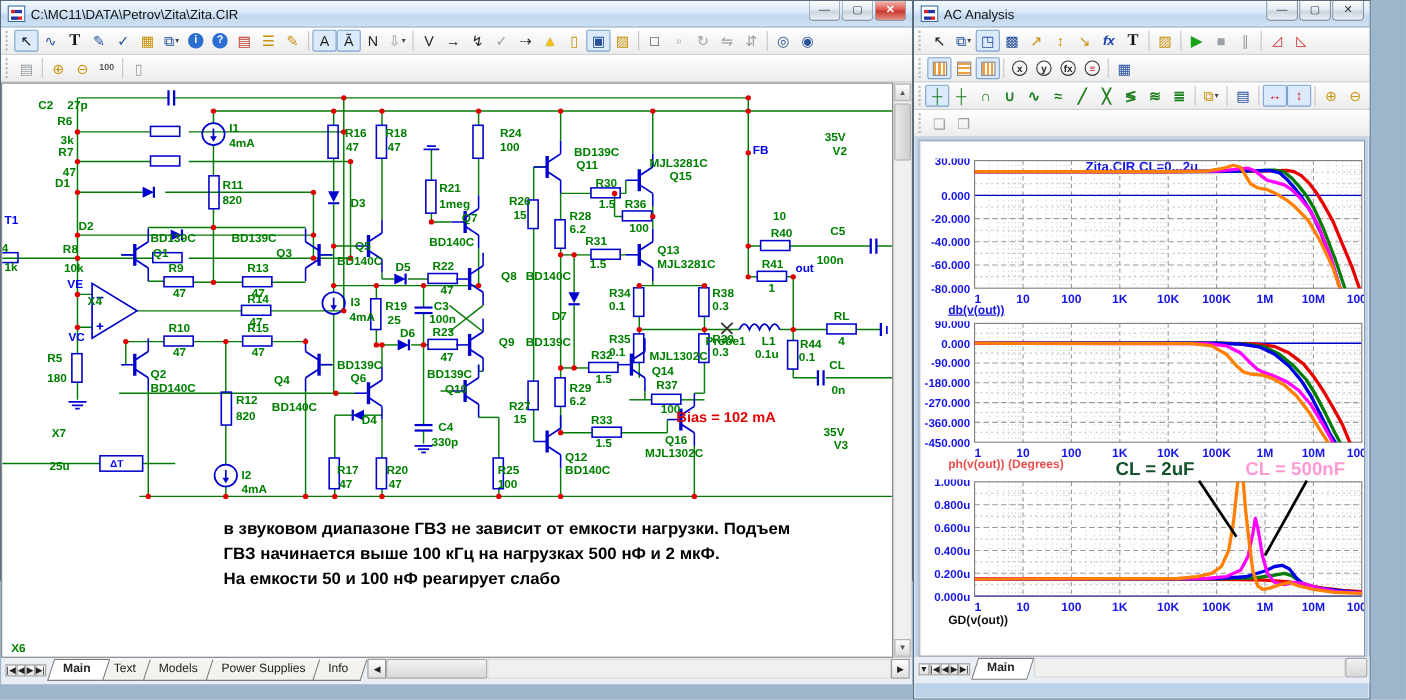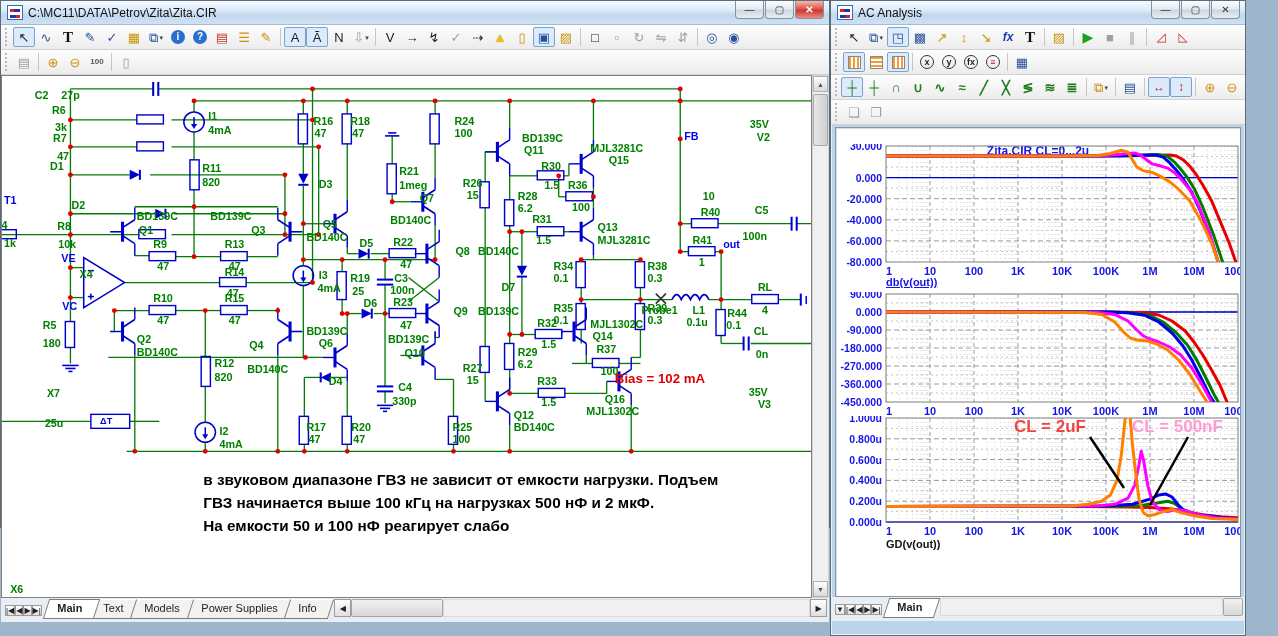--- a/index.html
+++ b/index.html
@@ -90,21 +90,21 @@
     border-top:1px solid #7c7c7c; }
   .hscroll { flex:1; display:flex; align-items:flex-start; margin-left:8px; }
   .hthumb { width:92px; height:18px; background:linear-gradient(#f2f2f2,#d8d8d8);
     border:1px solid #a5a5a5; border-radius:2px; }
   .htrack { flex:1; height:18px; background:#f0f0f0; border:1px solid #dadada; }
 
   
   #plot-panel { position:relative; margin:2px 4px 0 4px; height:470px; background:#fff;
     border:1px solid #8b95a1; box-shadow:inset 1px 1px 0 #d7dde4; overflow:hidden; }
   #plot-title { height:16px; text-align:center; font-size:12px; font-weight:bold; color:#1414e8; padding-top:16px;}
-  .axis-sub { font-size:11px; font-weight:bold; padding-left:50px; }
+  .axis-sub { font-size:11px; font-weight:bold; padding-left:26px; }
   #lab-db { height:16px; color:#1414e8; text-decoration:underline; }
   #lab-ph { height:20px; color:#e85050; }
   #lab-gd { height:14px; color:#111; }
   #lab-f  { height:14px; text-align:center; color:#1414e8; font-size:11px; font-weight:bold; }
   .anno { position:absolute; top:289px; font-size:17px; font-weight:bold; z-index:5;
     text-shadow:0 0 1px rgba(255,255,255,.7); }
   #anno-1 { left:178px; } #anno-2 { left:296px; }
   #anno-overlay { position:absolute; left:0; top:0; width:436px; height:470px;
     pointer-events:none; z-index:4; }
   .plot-svg { display:block; }
@@ -1211,20 +1211,21 @@
           <text x="50" y="123" text-anchor="start" style="font:700 11px &quot;Liberation Sans&quot;,sans-serif;fill:#1414e8">1</text>
           <text x="94" y="123" text-anchor="middle" style="font:700 11px &quot;Liberation Sans&quot;,sans-serif;fill:#1414e8">10</text>
           <text x="138" y="123" text-anchor="middle" style="font:700 11px &quot;Liberation Sans&quot;,sans-serif;fill:#1414e8">100</text>
           <text x="182" y="123" text-anchor="middle" style="font:700 11px &quot;Liberation Sans&quot;,sans-serif;fill:#1414e8">1K</text>
           <text x="226" y="123" text-anchor="middle" style="font:700 11px &quot;Liberation Sans&quot;,sans-serif;fill:#1414e8">10K</text>
           <text x="270" y="123" text-anchor="middle" style="font:700 11px &quot;Liberation Sans&quot;,sans-serif;fill:#1414e8">100K</text>
           <text x="314" y="123" text-anchor="middle" style="font:700 11px &quot;Liberation Sans&quot;,sans-serif;fill:#1414e8">1M</text>
           <text x="358" y="123" text-anchor="middle" style="font:700 11px &quot;Liberation Sans&quot;,sans-serif;fill:#1414e8">10M</text>
           <text x="402" y="123" text-anchor="middle" style="font:700 11px &quot;Liberation Sans&quot;,sans-serif;fill:#1414e8">100M</text>
         </svg>
+      <div class="axis-sub" id="lab-ph">ph(v(out)) (Degrees)</div>
       <svg class="plot-svg" id="plot2" width="436" height="122">
           <line x1="63.245319809215175" y1="2" x2="63.245319809215175" y2="106" stroke="#cccccc" stroke-width="1" stroke-dasharray="1,3"></line>
           <line x1="70.99333520766515" y1="2" x2="70.99333520766515" y2="106" stroke="#cccccc" stroke-width="1" stroke-dasharray="1,3"></line>
           <line x1="76.49063961843035" y1="2" x2="76.49063961843035" y2="106" stroke="#cccccc" stroke-width="1" stroke-dasharray="1,3"></line>
           <line x1="80.75468019078482" y1="2" x2="80.75468019078482" y2="106" stroke="#cccccc" stroke-width="1" stroke-dasharray="1,3"></line>
           <line x1="84.23865501688033" y1="2" x2="84.23865501688033" y2="106" stroke="#cccccc" stroke-width="1" stroke-dasharray="1,3"></line>
           <line x1="87.1843137606273" y1="2" x2="87.1843137606273" y2="106" stroke="#cccccc" stroke-width="1" stroke-dasharray="1,3"></line>
           <line x1="89.73595942764553" y1="2" x2="89.73595942764553" y2="106" stroke="#cccccc" stroke-width="1" stroke-dasharray="1,3"></line>
           <line x1="91.9866704153303" y1="2" x2="91.9866704153303" y2="106" stroke="#cccccc" stroke-width="1" stroke-dasharray="1,3"></line>
           <line x1="107.24531980921518" y1="2" x2="107.24531980921518" y2="106" stroke="#cccccc" stroke-width="1" stroke-dasharray="1,3"></line>
@@ -1319,21 +1320,21 @@
           <text x="94" y="119" text-anchor="middle" style="font:700 11px &quot;Liberation Sans&quot;,sans-serif;fill:#1414e8">10</text>
           <text x="138" y="119" text-anchor="middle" style="font:700 11px &quot;Liberation Sans&quot;,sans-serif;fill:#1414e8">100</text>
           <text x="182" y="119" text-anchor="middle" style="font:700 11px &quot;Liberation Sans&quot;,sans-serif;fill:#1414e8">1K</text>
           <text x="226" y="119" text-anchor="middle" style="font:700 11px &quot;Liberation Sans&quot;,sans-serif;fill:#1414e8">10K</text>
           <text x="270" y="119" text-anchor="middle" style="font:700 11px &quot;Liberation Sans&quot;,sans-serif;fill:#1414e8">100K</text>
           <text x="314" y="119" text-anchor="middle" style="font:700 11px &quot;Liberation Sans&quot;,sans-serif;fill:#1414e8">1M</text>
           <text x="358" y="119" text-anchor="middle" style="font:700 11px &quot;Liberation Sans&quot;,sans-serif;fill:#1414e8">10M</text>
           <text x="402" y="119" text-anchor="middle" style="font:700 11px &quot;Liberation Sans&quot;,sans-serif;fill:#1414e8">100M</text>
         </svg>
       <div class="axis-sub" id="lab-gd">GD(v(out))</div>
-      <div class="anno" id="anno-1" style="color: #ef4444;">CL = 2uF</div>
+      <div class="anno" id="anno-1" style="color: #14532d;">CL = 2uF</div>
       <div class="anno" id="anno-2" style="color: rgb(255, 154, 213);">CL = 500nF</div>
       <svg id="anno-overlay">
         <line x1="254" y1="309" x2="288" y2="360" stroke="#000" stroke-width="2.5"></line>
         <line x1="352" y1="309" x2="314" y2="377" stroke="#000" stroke-width="2.5"></line>
       </svg>
     </div>
 
     <div class="tabrow">
       <span id="rnav"><span class="navbtn">▼</span><span class="navbtn">|◀</span><span class="navbtn">◀</span><span class="navbtn">▶</span><span class="navbtn">▶|</span></span>
       <span class="tabs">

